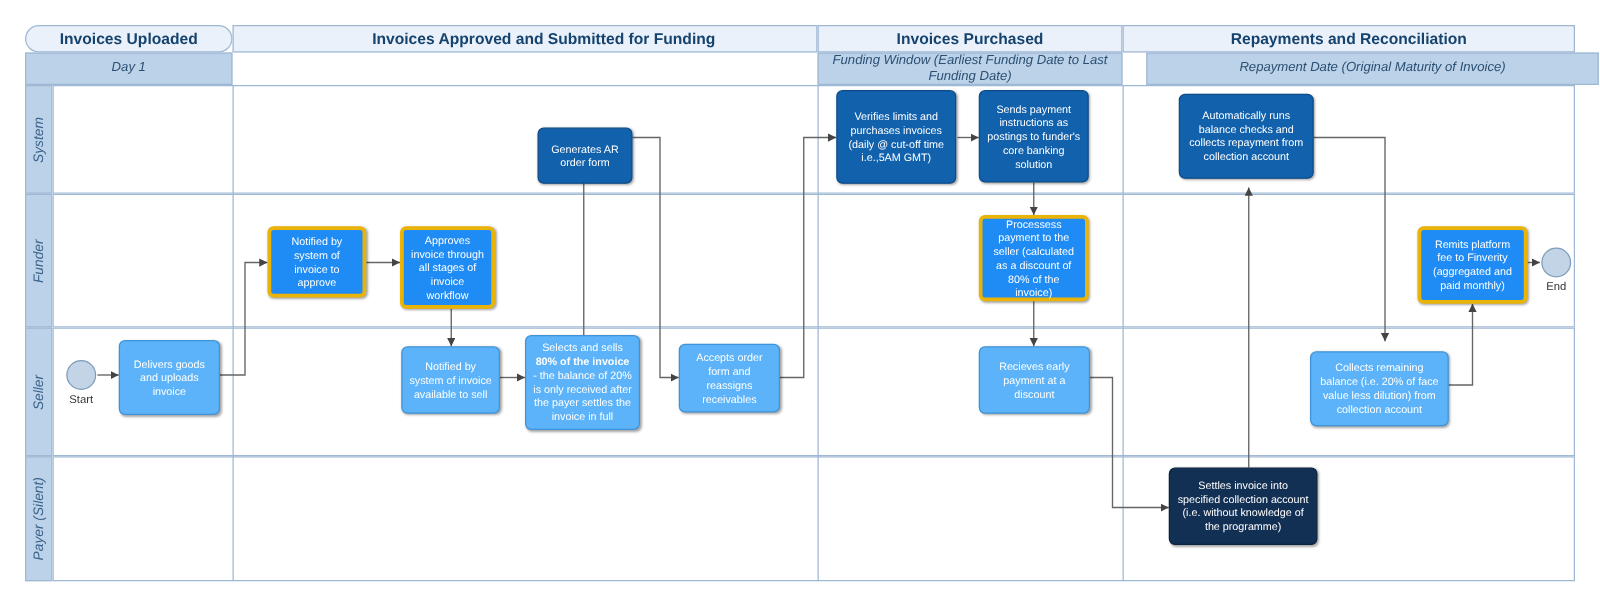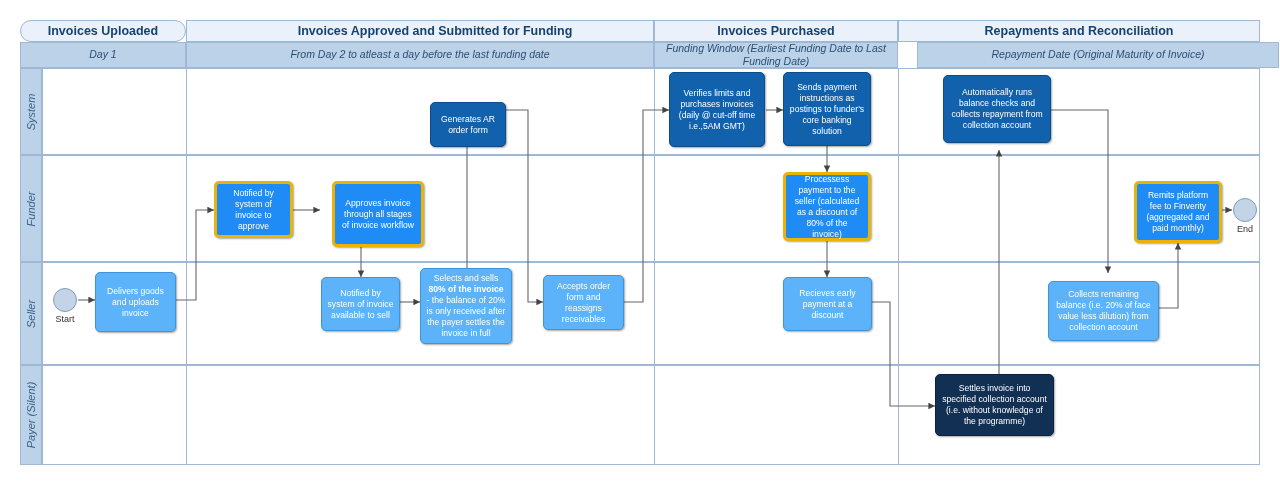--- a/index.html
+++ b/index.html
@@ -57,21 +57,20 @@
 <body>
 
 <div id="stage">
 
   <div class="phase-head" style="left:20px;top:20px;width:166px;height:22px;border-radius:11px;">Invoices Uploaded</div>
   <div class="phase-head" style="left:186px;top:20px;width:468px;height:22px;padding-left:30px;">Invoices Approved and Submitted for Funding</div>
   <div class="phase-head" style="left:654px;top:20px;width:244px;height:22px;">Invoices Purchased</div>
   <div class="phase-head" style="left:898px;top:20px;width:362px;height:22px;">Repayments and Reconciliation</div>
 
   <div class="phase-sub" style="left:20px;top:42px;width:166px;height:26px;">Day 1</div>
-  <div class="phase-sub" style="left:186px;top:42px;width:468px;height:26px;">From Day 2 to atleast a day before the last funding date</div>
   <div class="phase-sub" style="left:654px;top:42px;width:244px;height:26px;">Funding Window (Earliest Funding Date to Last Funding Date)</div>
   <div class="phase-sub" style="left:898px;top:42px;width:362px;height:26px;margin-left:19px;">Repayment Date (Original Maturity of Invoice)</div>
 
   <div class="lane-label" style="left:20px;top:68px;width:22px;height:87px;">
     <span>System</span>
   </div>
   <div class="lane-label" style="left:20px;top:155px;width:22px;height:107px;">
     <span>Funder</span>
   </div>
   <div class="lane-label" style="left:20px;top:262px;width:22px;height:103px;">
@@ -141,21 +140,21 @@
   <div class="node dark" style="left:430px;top:88px;width:76px;height:45px;margin-top:14px;">Generates AR order form</div>
 
   <div class="node dark" style="left:669px;top:72px;width:96px;height:75px;">Verifies limits and purchases invoices (daily @ cut-off time i.e.,5AM GMT)</div>
 
   <div class="node dark" style="left:783px;top:72px;width:88px;height:74px;">Sends payment instructions as postings to funder's core banking solution</div>
 
   <div class="node dark" style="left:943px;top:75px;width:108px;height:68px;">Automatically runs balance checks and collects repayment from collection account</div>
 
   <div class="node mid" style="left:214px;top:181px;width:79px;height:57px;">Notified by system of invoice to approve</div>
 
-  <div class="node mid" style="left:320px;top:181px;width:92px;height:66px;margin-left:12px;">Approves invoice through all stages of invoice workflow</div>
+  <div class="node mid" style="left:320px;top:181px;width:76px;height:66px;">Approves invoice through all stages of invoice workflow</div>
 
   <div class="node mid" style="left:783px;top:172px;width:88px;height:69px;">Processess payment to the seller (calculated as a discount of 80% of the invoice)</div>
 
   <div class="node mid" style="left:1134px;top:181px;width:88px;height:62px;">Remits platform fee to Finverity (aggregated and paid monthly)</div>
 
   <div class="node light" style="left:95px;top:272px;width:81px;height:60px;">Delivers goods and uploads invoice</div>
 
   <div class="node light" style="left:321px;top:277px;width:79px;height:54px;">Notified by system of invoice available to sell</div>
 
   <div class="node light" style="left:420px;top:268px;width:92px;height:76px;">

